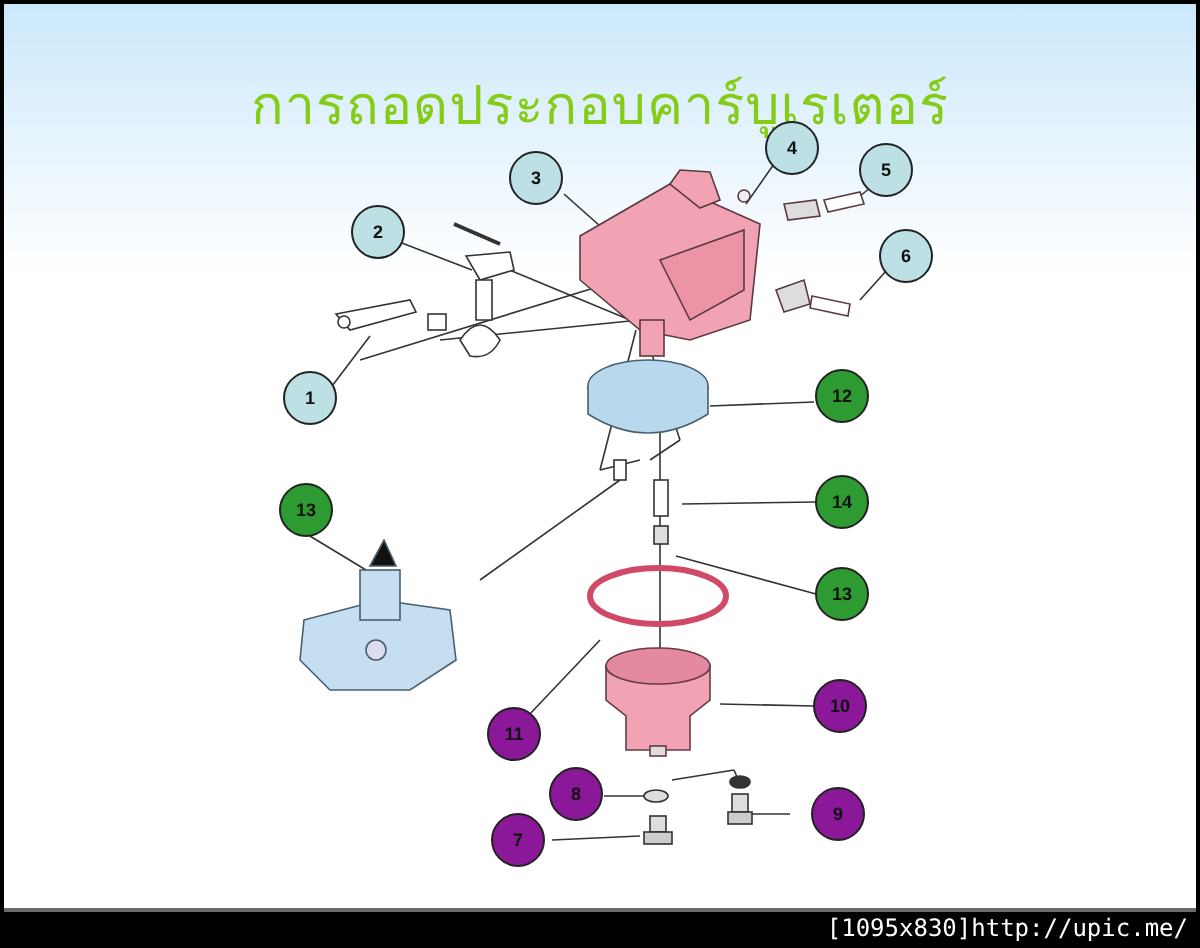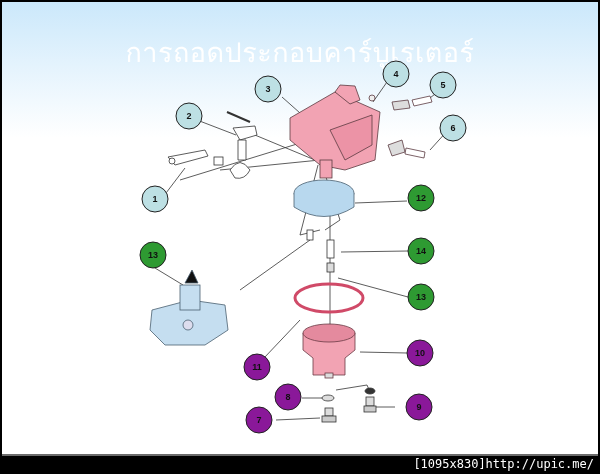--- a/index.html
+++ b/index.html
@@ -2,21 +2,21 @@
 <html><head>
 <meta charset="utf-8">
 <style>
   html, body { margin:0; padding:0; }
   body { width:600px; height:474px; background:#000; position:relative; overflow:hidden; font-family:"DejaVu Sans", sans-serif; }
   .slide { position:absolute; left:2px; top:2px; width:596px; height:452px;
     background:linear-gradient(to bottom, #cbe8fb 0%, #e4f3fd 14%, #ffffff 30%, #ffffff 100%); }
   .bar { position:absolute; left:2px; top:454px; width:596px; height:2px; background:#6b6b6b; }
   .footer { position:absolute; left:0; top:456px; width:600px; height:18px; background:#000; }
   .footer-text { position:absolute; right:6px; top:1px; color:#fff; font-family:"DejaVu Sans Mono", monospace; font-size:12px; }
-  .title { position:absolute; left:0; width:600px; top:31px; text-align:center; color:#ffffff;
+  .title { position:absolute; left:0; width:600px; top:31px; text-align:center; color:#84cc16;
     font-family:"DejaVu Sans", sans-serif; font-size:27px; letter-spacing:0.5px; }
   svg.diagram { position:absolute; left:0; top:0; width:600px; height:474px; }
   .callout text { font-family:"Liberation Sans", sans-serif; font-weight:bold; font-size:9px; text-anchor:middle; dominant-baseline:central; }
 </style>
 </head>
 <body>
 
 <div class="slide"></div>
 <div class="title">การถอดประกอบคาร์บูเรเตอร์</div>
 

